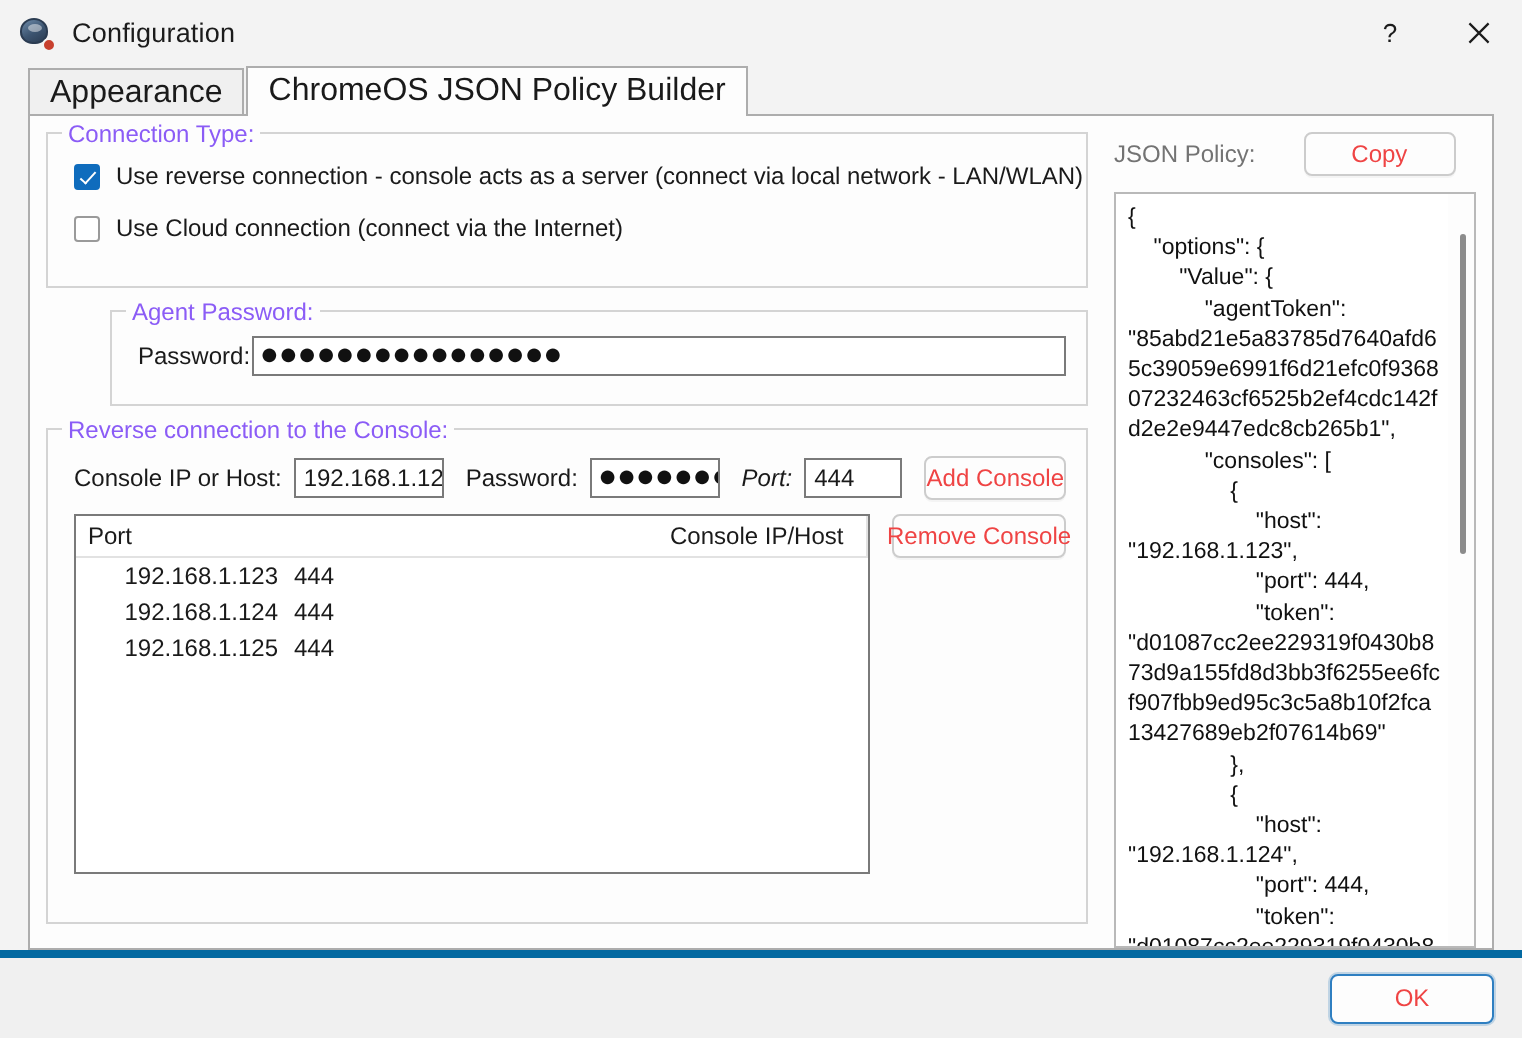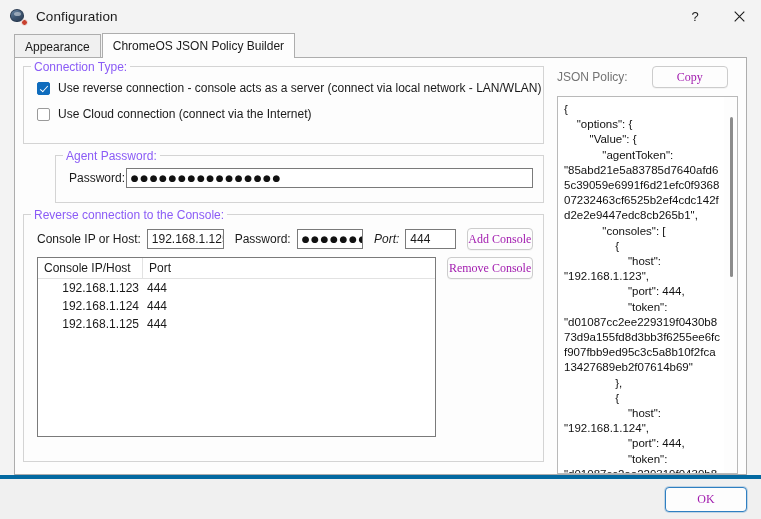--- a/index.html
+++ b/index.html
@@ -86,21 +86,21 @@
   }
   .tabstrip:after {
     content:"";
     position:absolute; left:14px; right:14px; bottom:0;
     height:1px; background:#adadad;
   }
   .tab {
     height: 24px;
     padding: 0 10px;
     display: flex; align-items: center;
-    font-size: 12px;
+    font-size: 16px;
     color: #1a1a1a;
     border: 1px solid #adadad;
     border-bottom: none;
     background: #f0f0f0;
     margin-right: 1px;
     position: relative;
     cursor: default;
     white-space: nowrap;
   }
   .tab.active {
@@ -196,23 +196,23 @@
     font-size: 11px;
     color: #111;
   }
   .dots { font-family: "DejaVu Sans", sans-serif; font-size: 9px; letter-spacing: 1.6px; line-height: 1; }
 
   
   .btn {
     border: 1px solid #cccccc;
     background: #fdfdfd;
     border-radius: 4px;
-    font-family: Liberation Serif, serif;
+    font-family: Liberation Sans, sans-serif;
     font-size: 12px;
-    color: #a21caf;
+    color: #ef4444;
     display: flex;
     align-items: center;
     justify-content: center;
     cursor: default;
     white-space: nowrap;
     box-shadow: 0 1px 0 rgba(0,0,0,0.035);
   }
   .btn.default {
     border: 1px solid #2f7fc1;
     box-shadow: 0 0 0 1px rgba(47,127,193,.25);
@@ -378,22 +378,22 @@
           </div>
 
           <div class="btn" style="width:82px;height:22px;margin-left:11px;">
             <span>Add Console</span>
           </div>
         </div>
 
         <div style="display:flex;align-items:flex-start;">
           <div class="listbox">
             <div class="lhead">
+              <div class="hcell c2">Port</div>
               <div class="hcell c1">Console IP/Host</div>
-              <div class="hcell c2">Port</div>
             </div>
             <div class="lrow">
               <div class="cell c1">192.168.1.123</div>
               <div class="cell c2">444</div>
             </div>
             <div class="lrow">
               <div class="cell c1">192.168.1.124</div>
               <div class="cell c2">444</div>
             </div>
             <div class="lrow">

